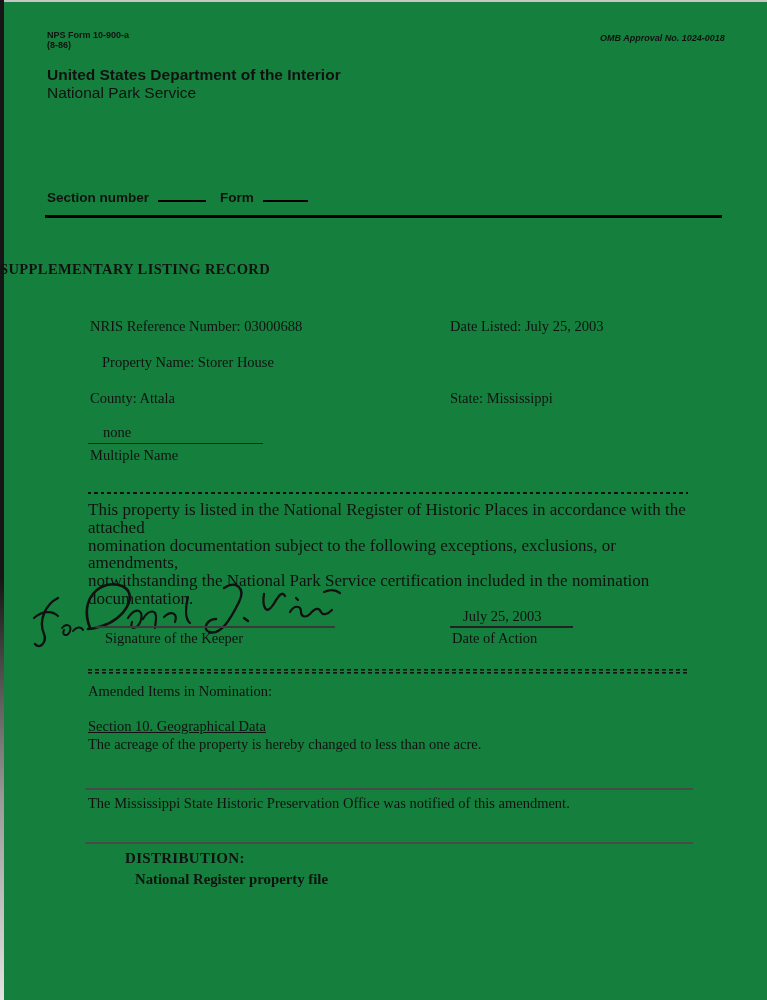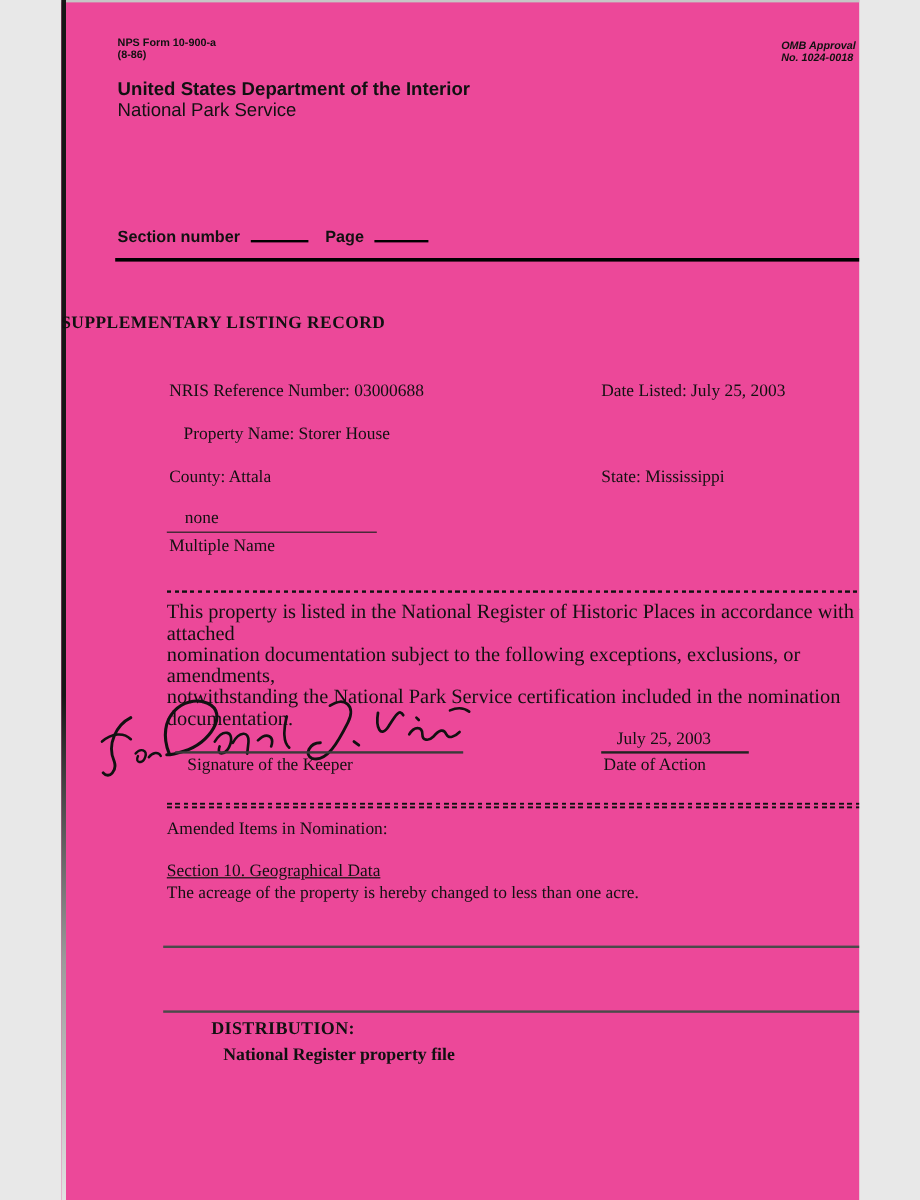--- a/index.html
+++ b/index.html
@@ -1,19 +1,19 @@
 <!DOCTYPE html>
 <html><head>
 <meta charset="utf-8">
 <style>
   html,body{margin:0;padding:0;background:#e8e8e8;}
   .page{
     position:relative;
-    width:665px;height:1000px;
-    background:#ec4899;
+    width:767px;height:1000px;
+    background:#15803d;
     font-family:"Liberation Serif", serif;
     color:#111;
     overflow:hidden;
     margin:0 auto;
   }
   
   .scan-edge-top{position:absolute;left:0;top:0;width:767px;height:2px;background:#c6c6c6;}
   .scan-edge-left{position:absolute;left:0;top:0;width:4px;height:1000px;
     background:linear-gradient(to bottom,#161616 0%,#161616 58%,#9a9a9a 80%,#e2e2e2 100%);}
 
@@ -81,21 +81,21 @@
   <div class="scan-edge-top"></div>
   <div class="scan-edge-left"></div>
 
   <div class="abs sans form-no">NPS Form 10-900-a
 (8-86)</div>
   <div class="abs sans omb">OMB  Approval No. 1024-0018</div>
   <div class="abs sans dept">United States Department of the Interior</div>
   <div class="abs sans bureau">National Park Service</div>
 
   <div class="abs sans section-row">
-    <span>Section number</span><span class="blank blank-section"></span><span>Page</span><span class="blank blank-page"></span>
+    <span>Section number</span><span class="blank blank-section"></span><span>Form</span><span class="blank blank-page"></span>
   </div>
   <div class="abs thick-rule"></div>
 
   <div class="abs slr-heading">SUPPLEMENTARY LISTING RECORD</div>
   <div class="abs serif-sm nris">NRIS Reference Number: 03000688</div>
   <div class="abs serif-sm date-listed">Date Listed: July 25, 2003</div>
   <div class="abs serif-sm property">Property Name: Storer House</div>
   <div class="abs serif-sm county">County: Attala</div>
   <div class="abs serif-sm state">State: Mississippi</div>
   <div class="abs serif-sm multiple-value">none</div>
@@ -127,17 +127,18 @@
   <div class="abs serif-sm date-action-value">July 25, 2003</div>
   <div class="abs date-action-line"></div>
   <div class="abs serif-sm date-action-label">Date of Action</div>
 
   <div class="abs double-line"></div>
   <div class="abs serif-sm amended-heading">Amended Items in Nomination:</div>
   <div class="abs serif-sm section10">Section 10. Geographical Data</div>
   <div class="abs serif-sm acreage">The acreage of the property is hereby changed to less than one acre.</div>
 
   <div class="abs thin-line-1"></div>
+  <div class="abs serif-sm notified">The Mississippi State Historic Preservation Office was notified of this amendment.</div>
 
   <div class="abs thin-line-2"></div>
   <div class="abs dist-heading">DISTRIBUTION:</div>
   <div class="abs dist-item-1">National Register property file</div>
 </div>
 
 </body></html>

